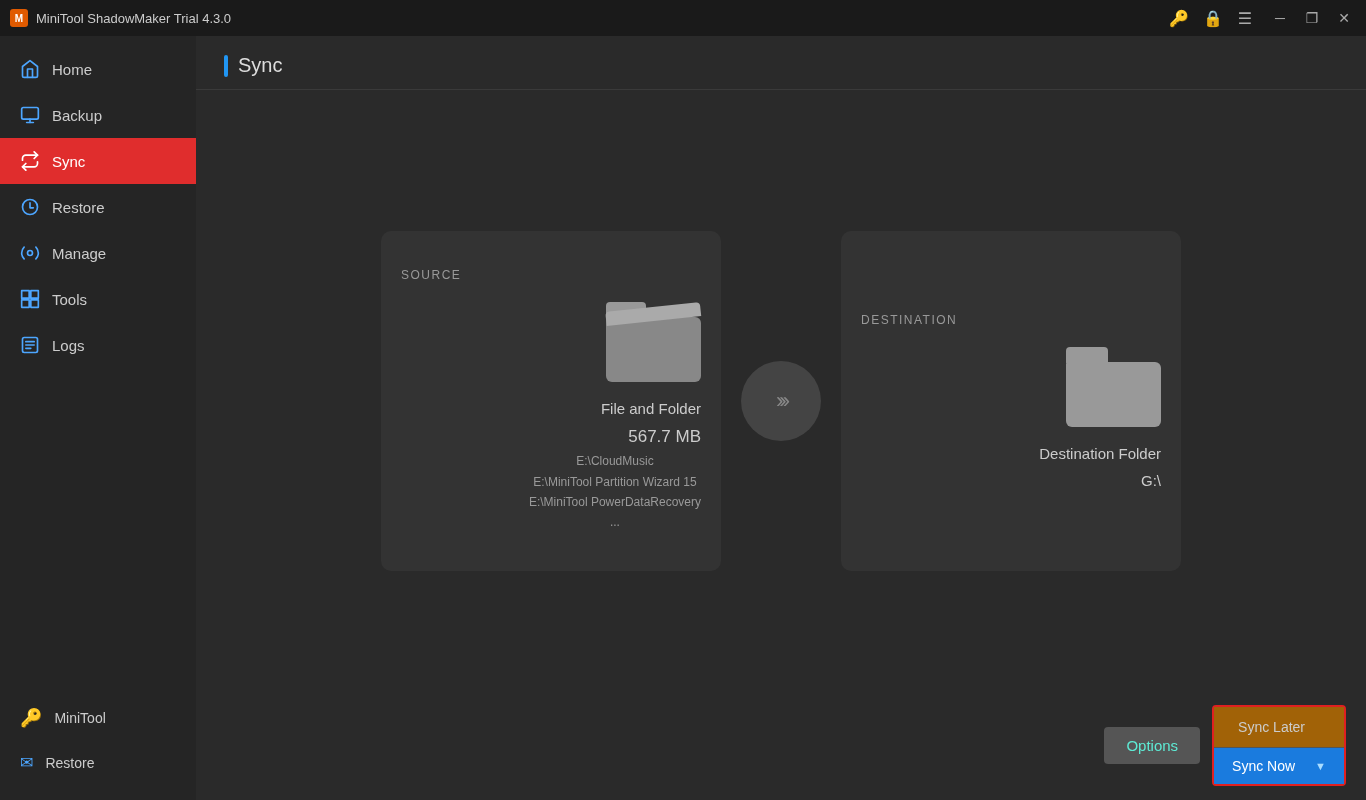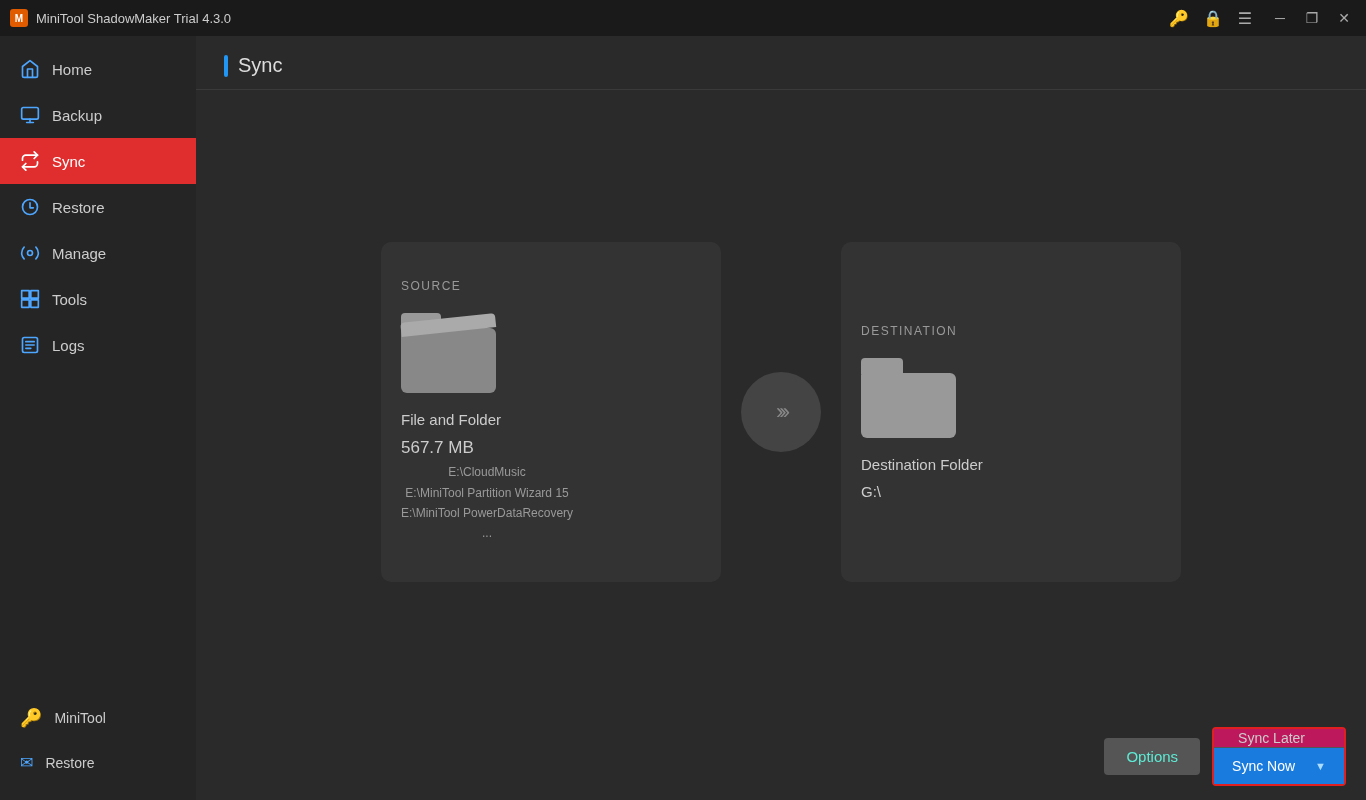--- a/index.html
+++ b/index.html
@@ -176,21 +176,21 @@
     }
 
     
     .sync-card {
       width: 340px;
       min-height: 340px;
       background: #333;
       border-radius: 10px;
       display: flex;
       flex-direction: column;
-      align-items: flex-start;
+      align-items: flex-end;
       justify-content: center;
       padding: 30px 20px;
       cursor: pointer;
     }
 
     .card-label {
       font-size: 12px;
       letter-spacing: 1.5px;
       color: #999;
       align-self: flex-start;
@@ -301,24 +301,24 @@
     #sync-now-group {
       display: flex;
       flex-direction: column;
       border: 2px solid #e02020;
       border-radius: 4px;
       overflow: visible;
       position: relative;
     }
 
     #sync-later-btn {
-      background: #be185d;
+      background: #a16207;
       color: #ccc;
       border: none;
-      padding: 1px 24px;
+      padding: 12px 24px;
       font-size: 14px;
       cursor: pointer;
       text-align: left;
       border-bottom: 1px solid #555;
     }
 
     #sync-now-btn {
       background: #1a7bde;
       color: #fff;
       border: none;

